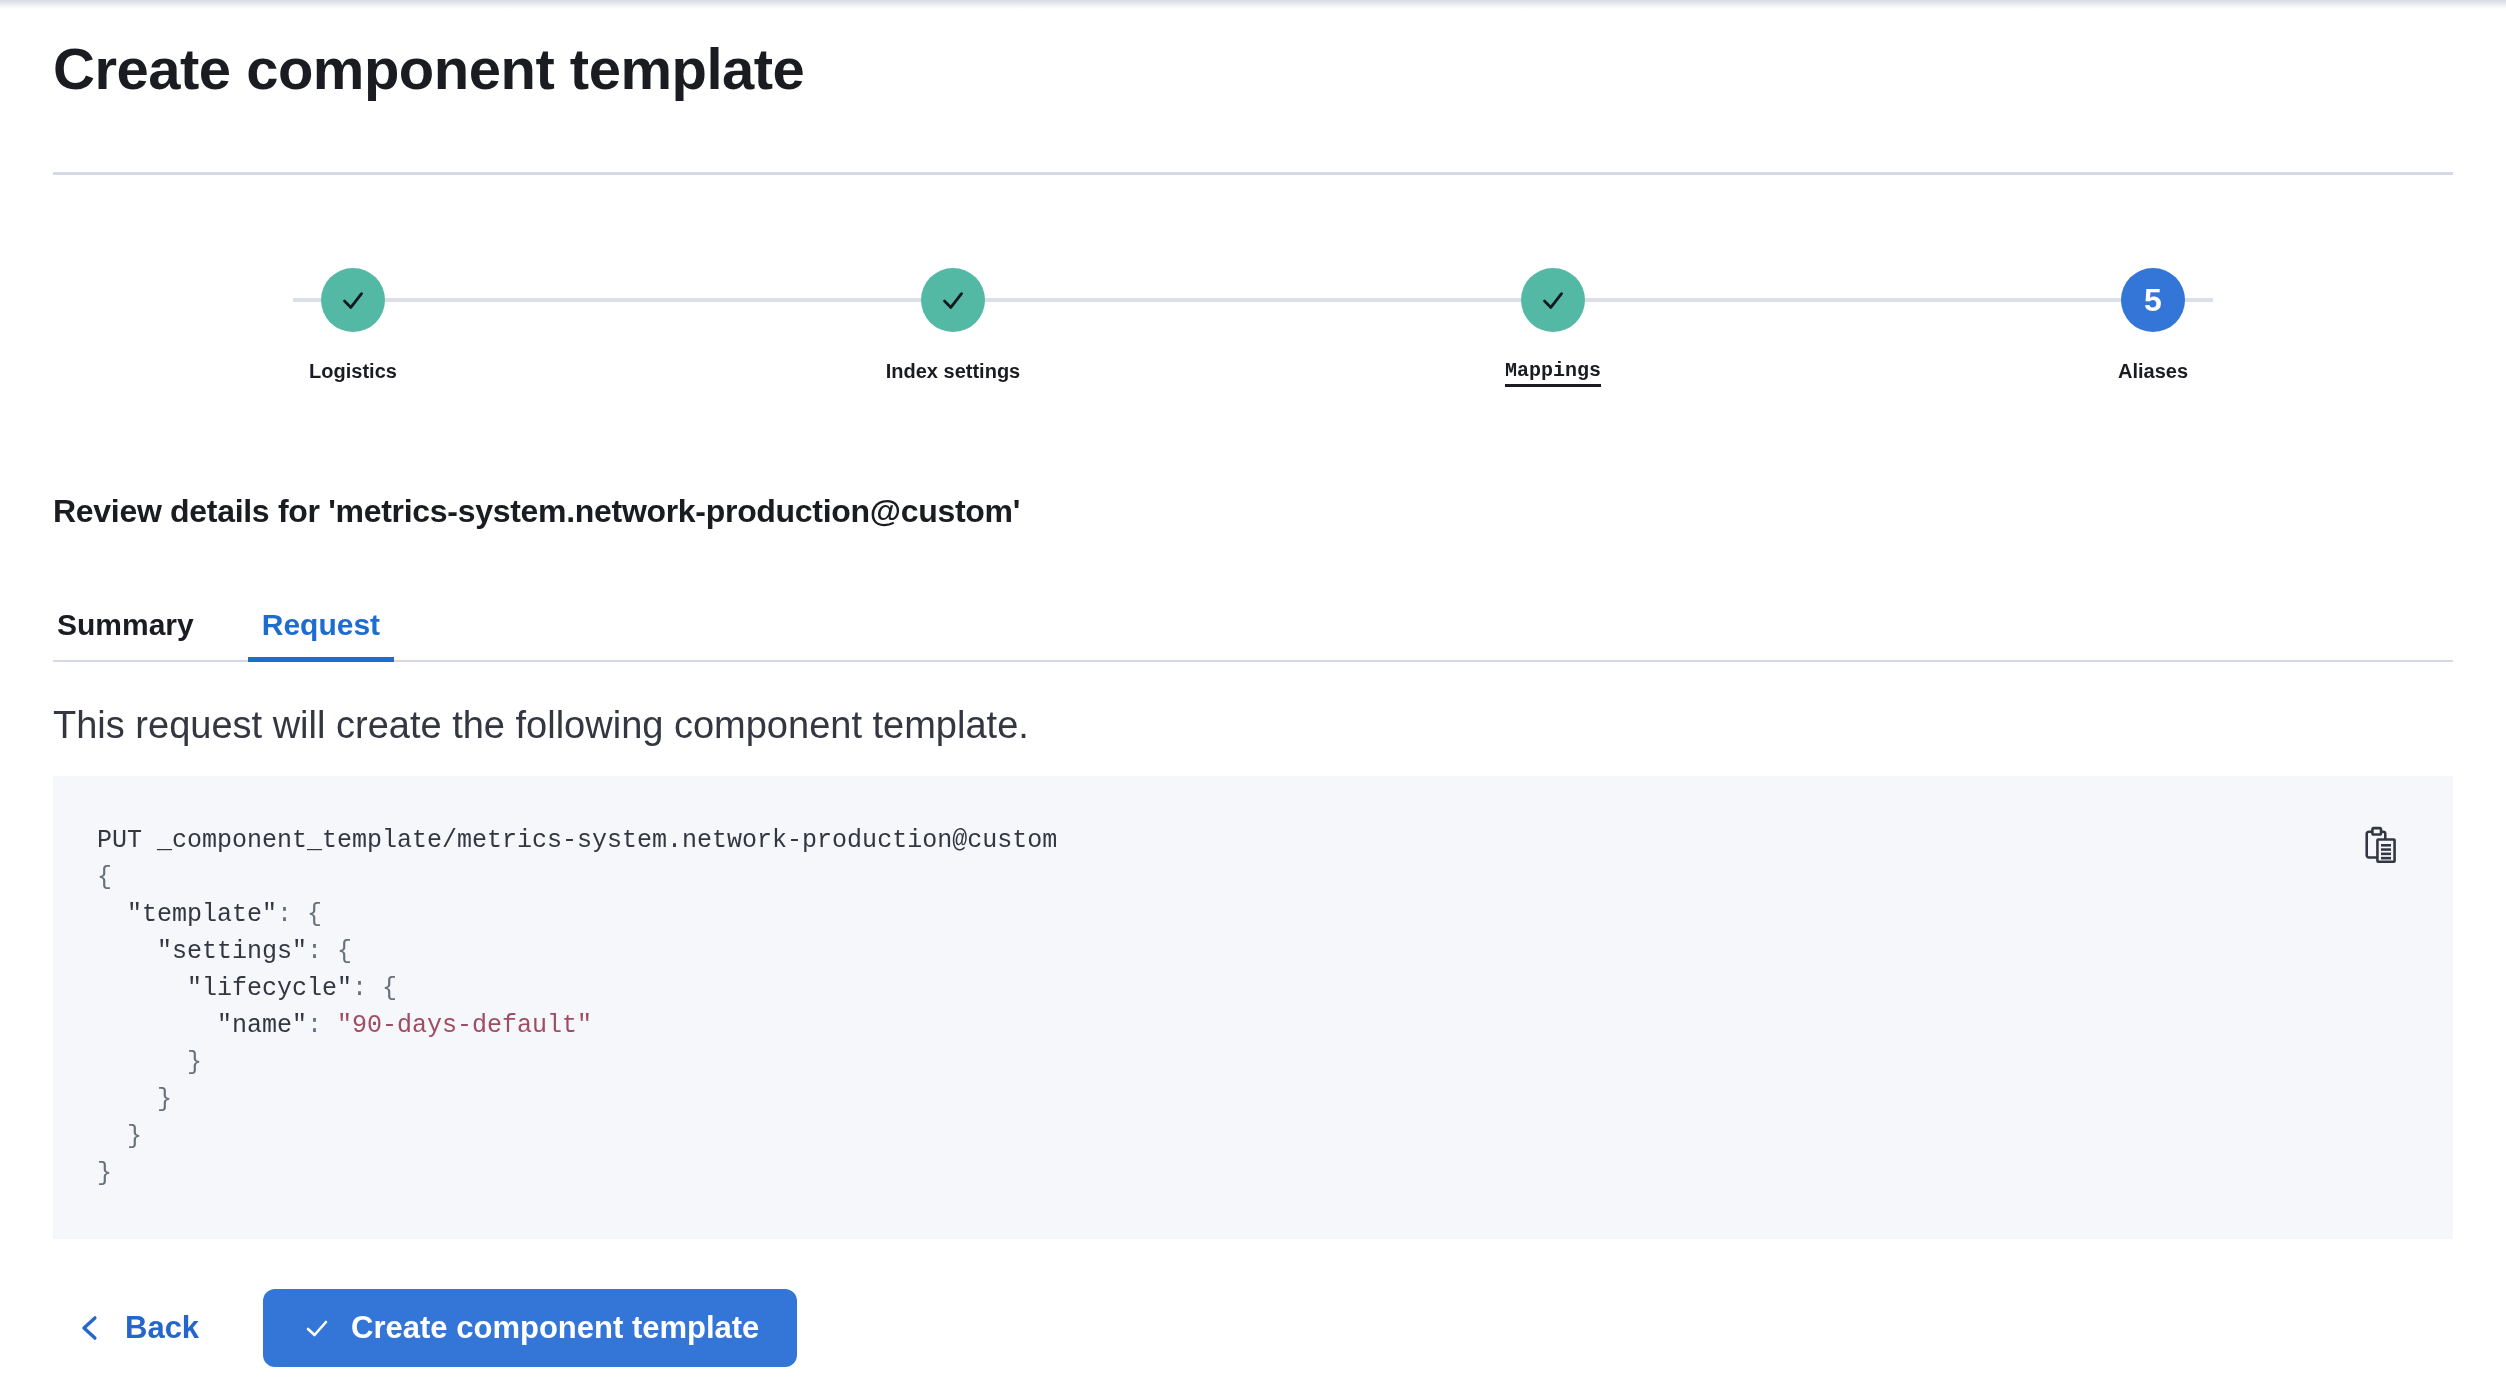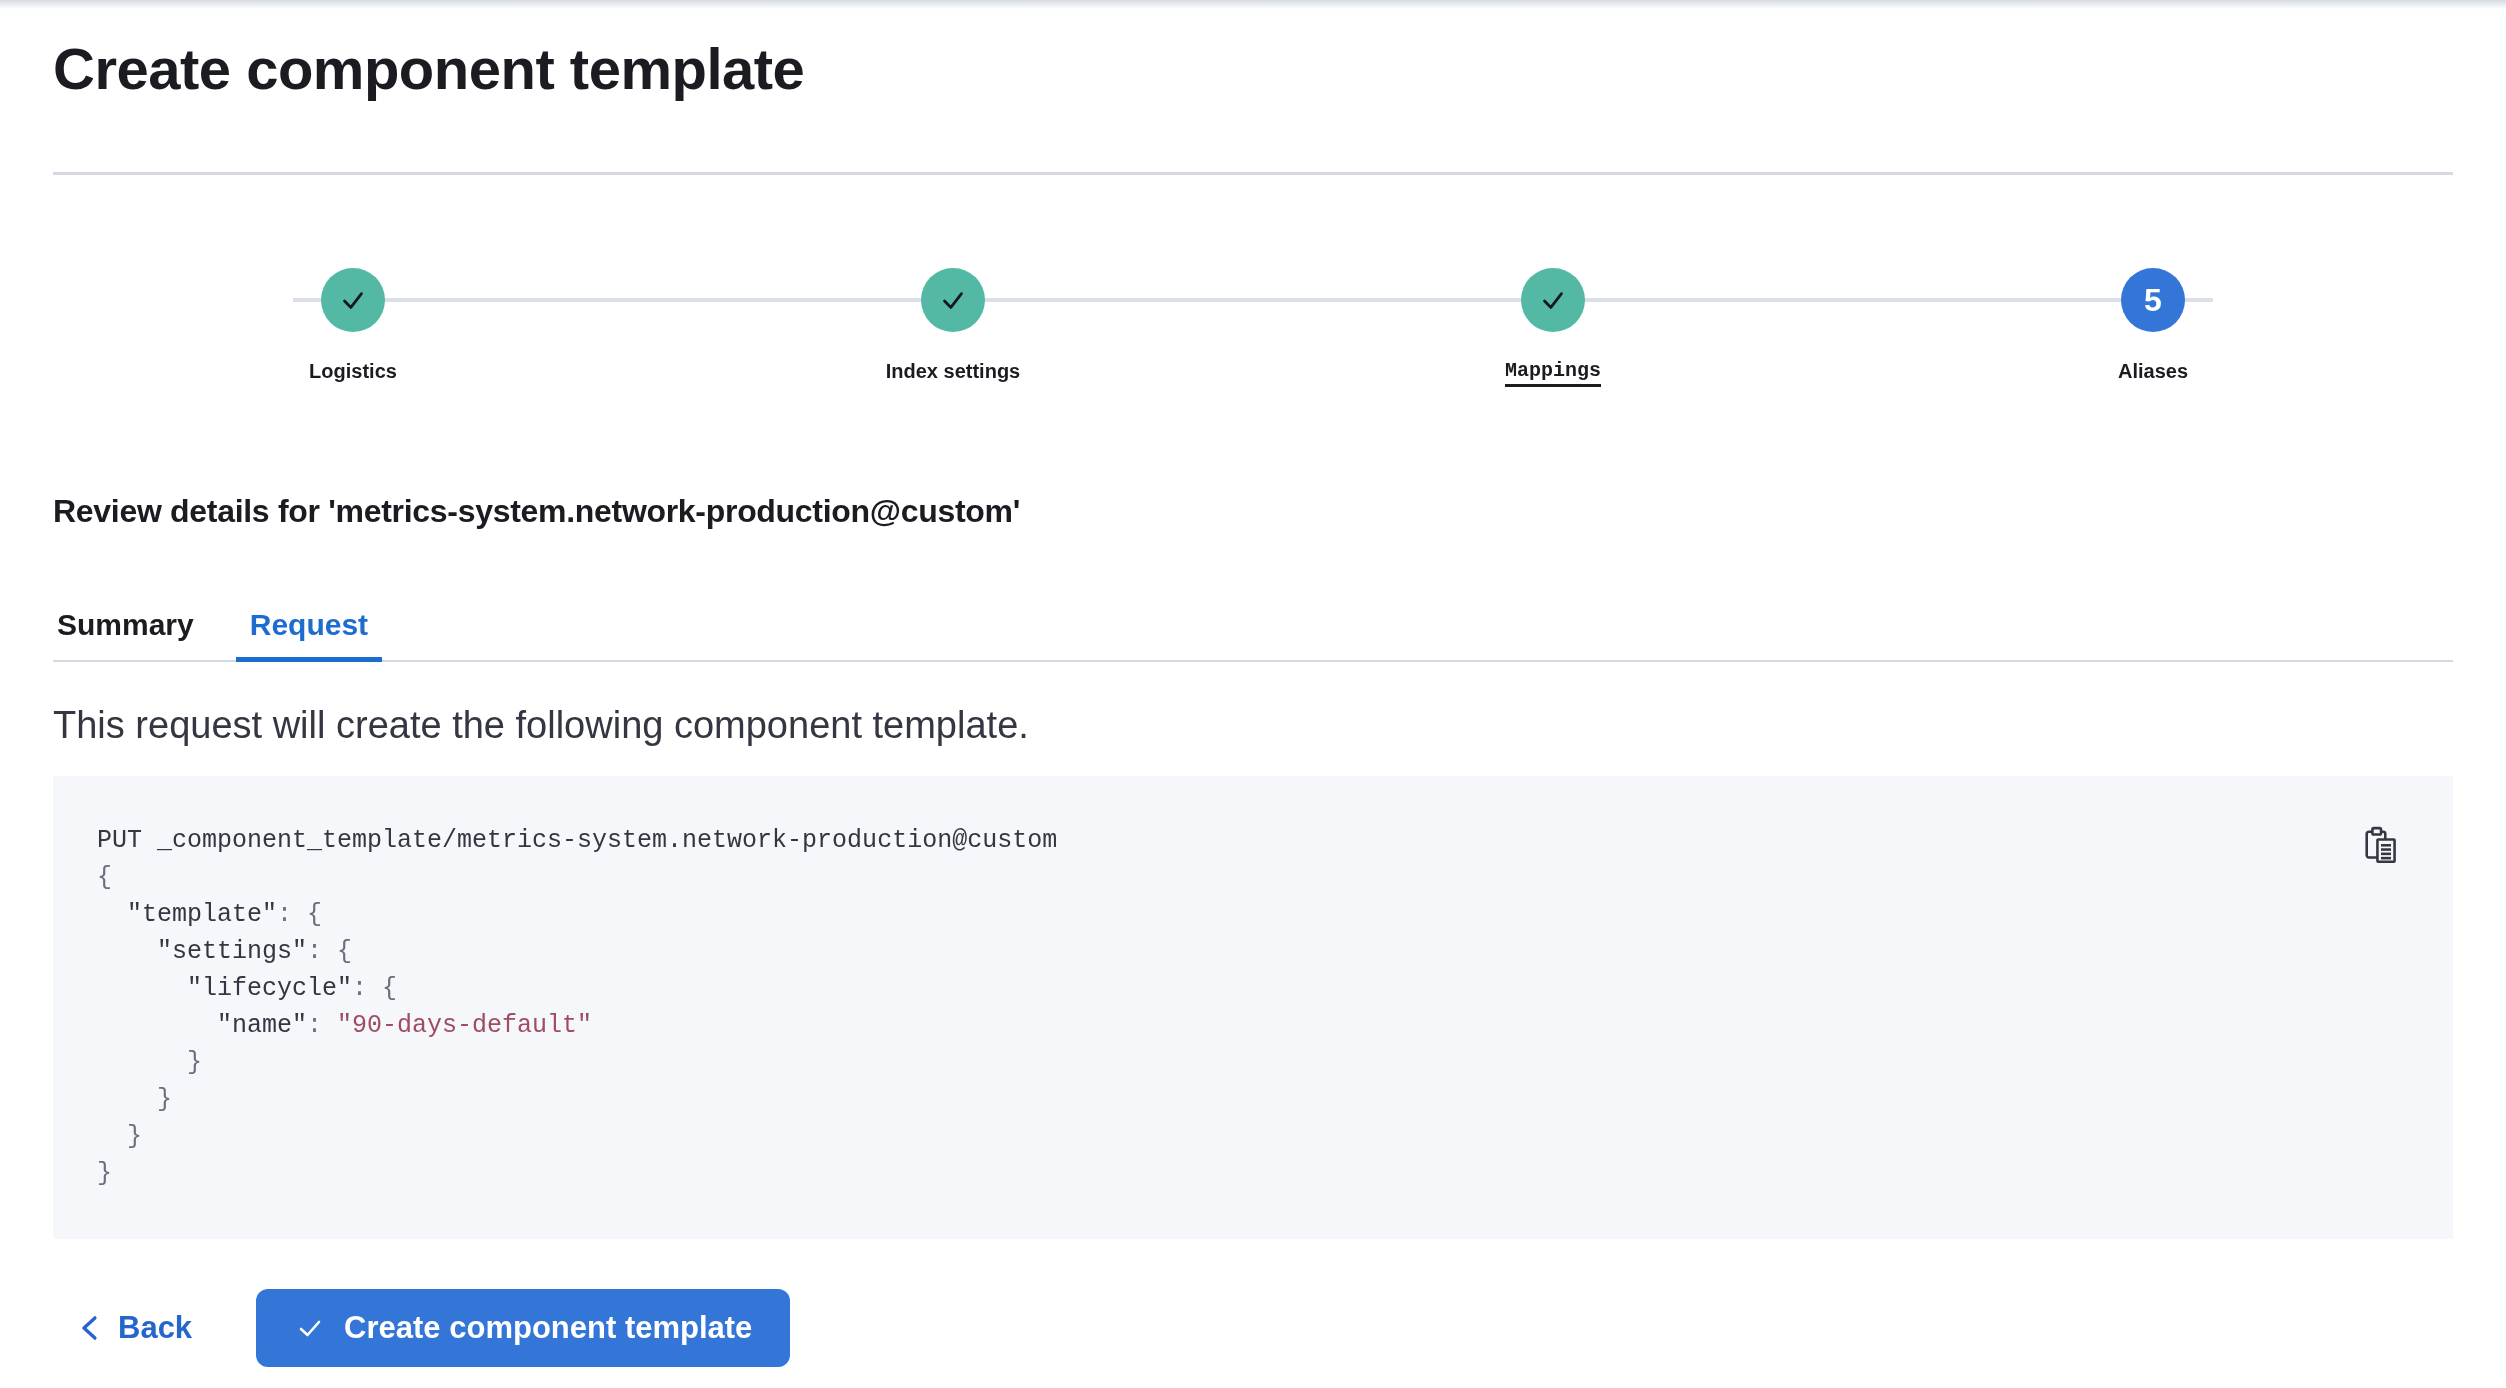--- a/index.html
+++ b/index.html
@@ -24,21 +24,21 @@
   .step .circle.complete{background:var(--accent-teal,#54b9a4);}
   .step .circle.current{background:var(--primary-blue,#3376d8);}
   .step .circle .num{color:#fff;font-size:32px;font-weight:700;}
   .step .label{margin-top:20px;font-size:20px;line-height:38px;font-weight:700;
     color:var(--text-dark,#1a1c21);}
   .step .label.underlined{text-decoration:underline;text-decoration-thickness:3px;text-underline-offset:8px;font-family:Liberation Mono, monospace;}
   
   h2.review-heading{margin:94px 0 0;font-size:32px;line-height:54px;font-weight:700;
     color:var(--text-dark,#1a1c21);letter-spacing:-.3px;}
   
-  .tabs{margin-top:70px;display:flex;gap:28px;border-bottom:2px solid var(--divider,#d6d9e4);}
+  .tabs{margin-top:70px;display:flex;gap:40px;border-bottom:2px solid var(--divider,#d6d9e4);}
   .tab{position:relative;padding:0 14px 18px;font-size:30px;font-weight:700;cursor:pointer;
     color:var(--text-dark,#1a1c21);background:none;border:none;font-family:inherit;}
   .tab:first-child{margin-left:-10px;}
   .tab.active{color:var(--tab-blue,#1d6dd0);}
   .tab.active::after{content:"";position:absolute;left:0;right:0;bottom:-2px;height:5px;
     background:var(--tab-blue,#1d6dd0);}
   
   .desc{margin:44px 0 0;font-size:38px;line-height:38px;color:var(--text-body,#343741);}
   
   .code-block{margin-top:32px;background:var(--code-bg,#f5f7fa);position:relative;
@@ -46,21 +46,21 @@
   .code{margin:0;font-family:"Liberation Mono","DejaVu Sans Mono",monospace;
     font-size:25px;line-height:37px;white-space:pre;color:var(--code-text,#343741);}
   .code .seg-plain{color:var(--code-text,#343741);}
   .code .seg-key{color:var(--code-text,#343741);}
   .code .seg-punct{color:var(--code-punct,#69707d);}
   .code .seg-string{color:var(--code-string,#a04d63);}
   .copy-btn{position:absolute;top:50px;right:52px;width:40px;height:40px;background:none;
     border:none;padding:0;cursor:pointer;color:#343741;}
   
   .footer{margin-top:50px;display:flex;align-items:center;}
-  .back{display:flex;align-items:center;gap:13px;padding:0 24px;height:78px;cursor:pointer;
+  .back{display:flex;align-items:center;gap:20px;padding:0 24px;height:78px;cursor:pointer;
     color:var(--link-blue,#2566cc);font-size:31px;font-weight:600;text-decoration:none;}
   .submit{margin-left:40px;display:flex;align-items:center;gap:18px;height:78px;padding:0 38px;
     background:var(--primary-blue,#3376d8);border:none;border-radius:12px;cursor:pointer;
     color:#ffffff;font-size:31px;font-weight:600;font-family:inherit;}
   svg{display:block;}
 </style>
 </head>
 <body style="--accent-teal: #54b9a4; --primary-blue: #3376d8; --link-blue: #2566cc; --tab-blue: #1d6dd0; --code-bg: #f5f7fa; --code-text: #343741; --code-punct: #69707d; --code-string: #a04d63; --divider: #d6d9e4; --divider-light: #dadfe8; --text-dark: #1a1c21; --text-body: #343741;">
 
 <div class="top-fade"></div>

